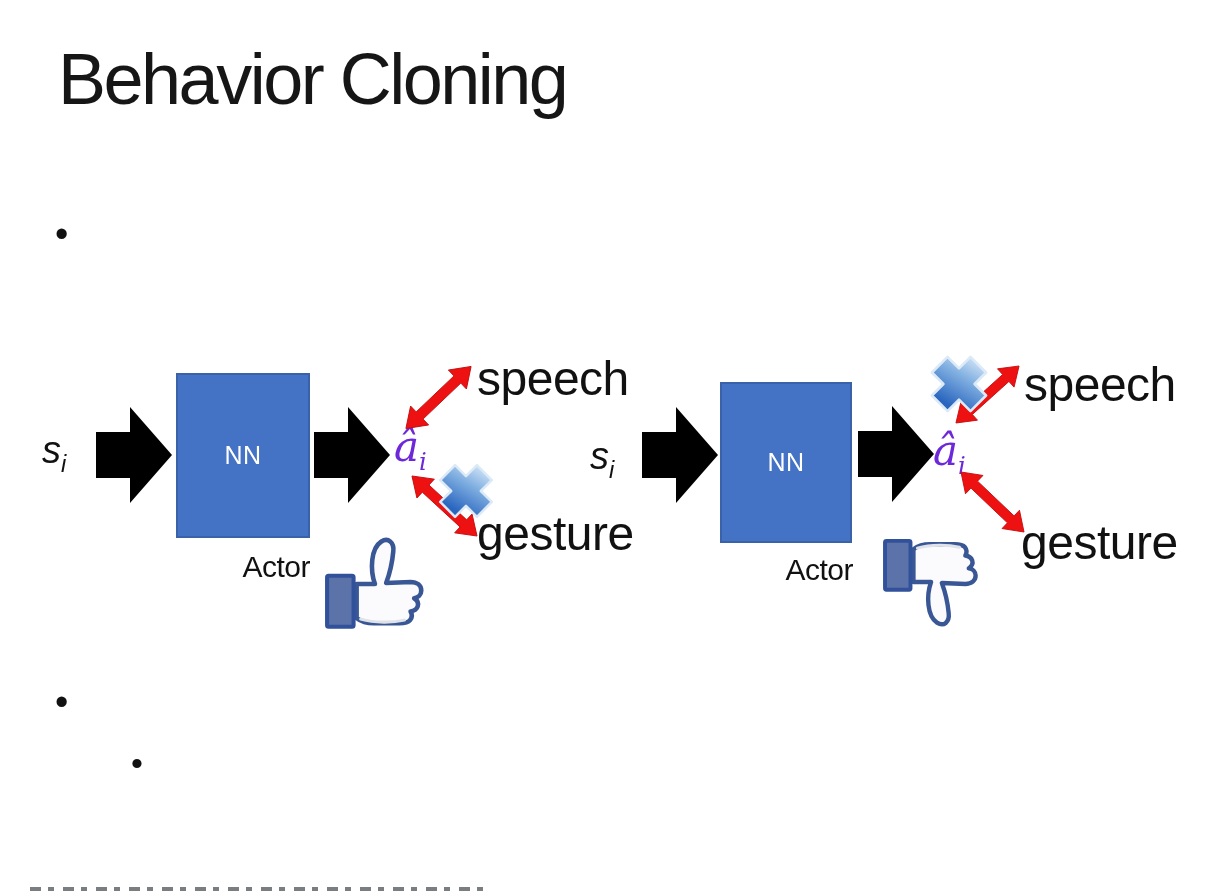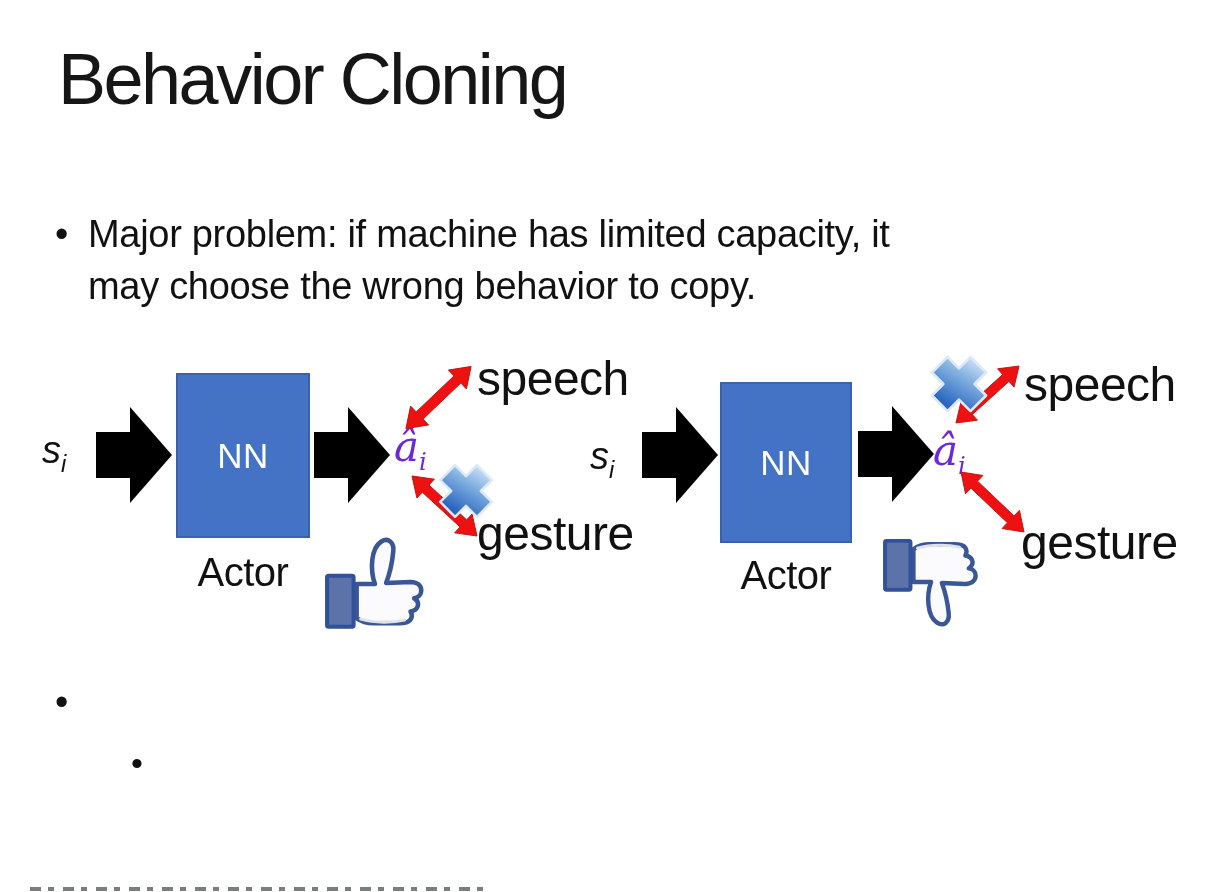--- a/index.html
+++ b/index.html
@@ -19,25 +19,25 @@
   .b1{left:55px;top:208px;font-size:38px;line-height:1.37;width:1120px;}
   .b2{left:55px;top:678px;font-size:38px;line-height:1.3;width:1150px;}
   .b3{left:131px;top:741px;font-size:34px;line-height:1.3;width:1050px;}
   .b3 .marker{flex:0 0 32px;}
   
   .silabel{font-size:38px;white-space:nowrap;font-style:italic;}
   .silabel sub{font-size:0.62em;line-height:0;}
   .nnbox{
     background:#4472C4;border:2px solid #3A62A8;box-sizing:border-box;
     display:flex;align-items:center;justify-content:center;
-    color:#fff;font-size:35px;letter-spacing:0.5px;
+    color:#fff;font-size:25px;letter-spacing:0.5px;
   }
   .nnbox-l{left:176px;top:373px;width:134px;height:165px;}
   .nnbox-r{left:720px;top:382px;width:132px;height:161px;}
-  .actor{font-size:40px;text-align:center;letter-spacing:-0.5px;}
+  .actor{font-size:30px;text-align:right;letter-spacing:-0.5px;}
   .actor-l{left:176px;top:550px;width:134px;}
   .actor-r{left:719px;top:553px;width:134px;}
   .ahat{font-family:"DejaVu Serif",serif;font-style:italic;font-size:42px;white-space:nowrap;color:#6d28d9;}
   .ahat sub{font-size:0.58em;line-height:0;}
   .ahat-l{left:394px;top:422px;}
   .ahat-r{left:933px;top:426px;}
   .actlabel{font-size:48px;letter-spacing:-0.5px;white-space:nowrap;}
   .speech-l{left:477px;top:351px;}
   .gesture-l{left:477px;top:506px;}
   .speech-r{left:1024px;top:357px;}
@@ -58,21 +58,20 @@
 </style>
 </head>
 <body>
 
 <div class="slide">
 
   <div class="abs title">Behavior Cloning</div>
 
   <div class="abs bullet b1">
     <span class="marker">•</span>
-    <span><span>Major problem: if machine has limited capacity, it</span><br><span>may choose the wrong behavior to copy.</span></span>
   </div>
 
   <div class="abs silabel" style="left:42px;top:429px;"><span>s</span><sub>i</sub></div>
 
   <div class="abs nnbox nnbox-l">
     <span>NN</span>
   </div>
   <div class="abs actor actor-l">Actor</div>
 
   <div class="abs ahat ahat-l"><span>â</span><sub>i</sub></div>

